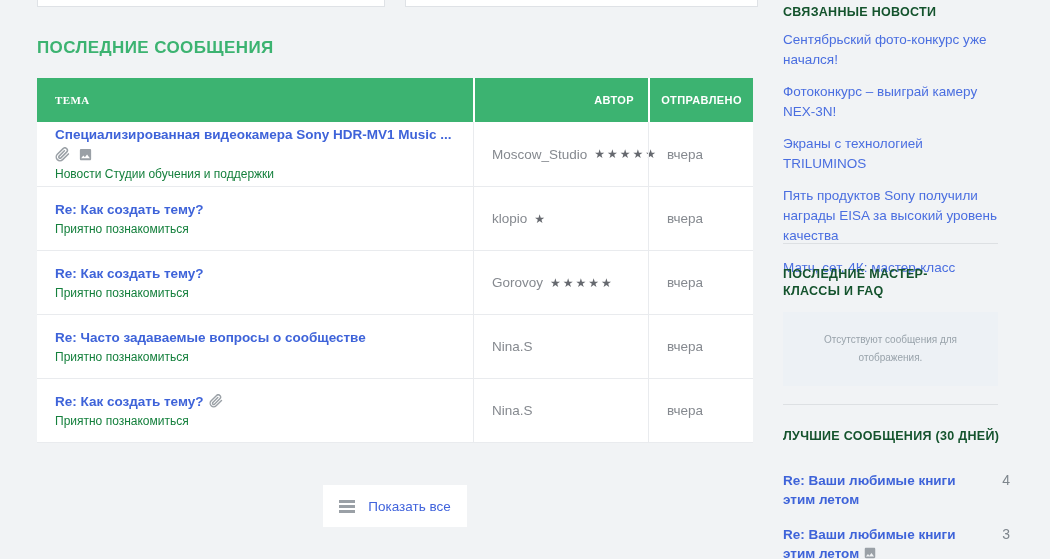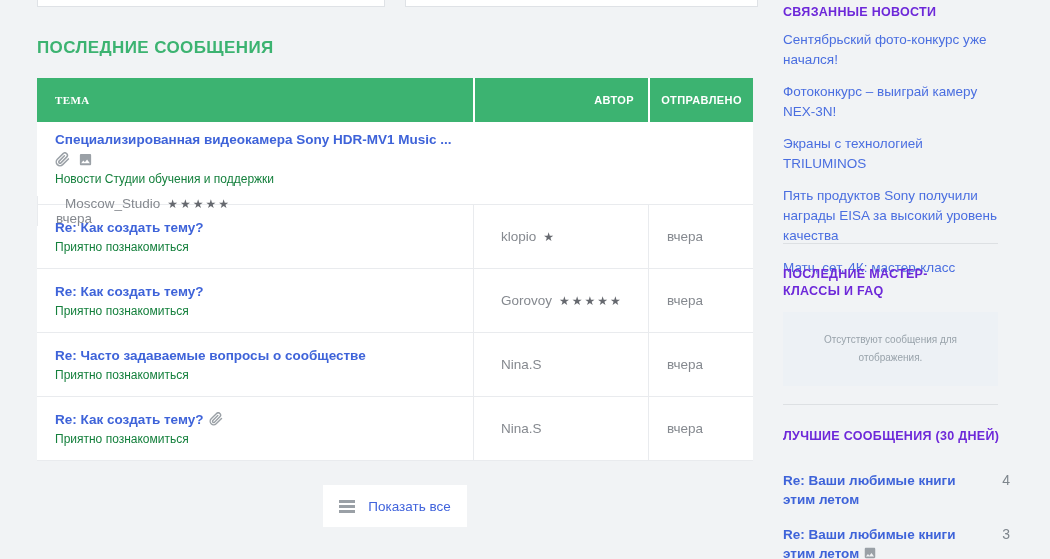--- a/index.html
+++ b/index.html
@@ -33,26 +33,26 @@
     display: flex; height: 44px; background: #3cb371; color: #ffffff;
     font-size: 11px; font-weight: bold; letter-spacing: .4px;
   }
   .t-head .c1 { flex: 1; display: flex; align-items: center; padding-left: 18px; font-family: Liberation Serif, serif; }
   .t-head .c2 { width: 175px; display: flex; align-items: center; justify-content: flex-end;
                 padding-right: 14px; border-left: 2px solid #ffffff; }
   .t-head .c3 { width: 105px; display: flex; align-items: center; justify-content: center;
                 border-left: 2px solid #ffffff; }
 
   .t-row { display: flex; border-bottom: 1px solid #e9ebee; background: #ffffff; }
-  .t-row.h83 { height: 83px; flex-direction: column; }
+  .t-row.h83 { height: 65px; }
   .t-row.h64 { height: 64px; }
   .t-row .c1 { flex: 1; display: flex; flex-direction: column; justify-content: center;
                padding: 10px 16px 10px 18px; }
   .t-row .c2 { width: 175px; border-left: 1px solid #e9ebee; display: flex;
-               align-items: center; padding-left: 27px; }
+               align-items: center; padding-left: 18px; }
   .t-row .c3 { width: 105px; border-left: 1px solid #e9ebee; display: flex;
                align-items: center; padding-left: 18px; }
 
   .topic-link {
     color: #3e63d9; font-size: 13.5px; font-weight: bold; text-decoration: none;
     display: inline-flex; align-items: center; gap: 6px;
   }
   .icon-strip { display: flex; gap: 8px; align-items: center; margin-top: 5px; }
   .forum-sub { color: #15803d; font-size: 12px; margin-top: 5px; }
   .author-name { color: #85898f; font-size: 13.5px; }
@@ -64,21 +64,21 @@
     background: #ffffff; border: none; cursor: pointer;
     display: flex; align-items: center; justify-content: center; gap: 13px;
   }
   .hamburger { display: flex; flex-direction: column; gap: 2px; }
   .hamburger span { display: block; width: 16px; height: 3px; background: #9aa0a6; }
   .show-all-label { color: #4164dc; font-size: 13.5px; }
 
   
   .sidebar { position: absolute; left: 783px; top: 0; width: 227px; }
   .side-h {
-    color: #6d28d9; font-size: 12.5px; font-weight: bold; letter-spacing: .3px;
+    color: #14532d; font-size: 12.5px; font-weight: bold; letter-spacing: .3px;
     text-transform: uppercase; line-height: 17px;
   }
   .side-h.first { position: absolute; top: 4px; left: 0; }
   .news-list { position: absolute; top: 30px; left: 0; width: 217px; }
   .news-link {
     display: block; color: #4a6ee0; font-size: 13.5px; line-height: 20px;
     text-decoration: none; margin-bottom: 12px;
   }
   .divider { position: absolute; left: 0; width: 215px; height: 1px; background: #dde0e3; }
   .div1 { top: 243px; } .div2 { top: 404px; }

